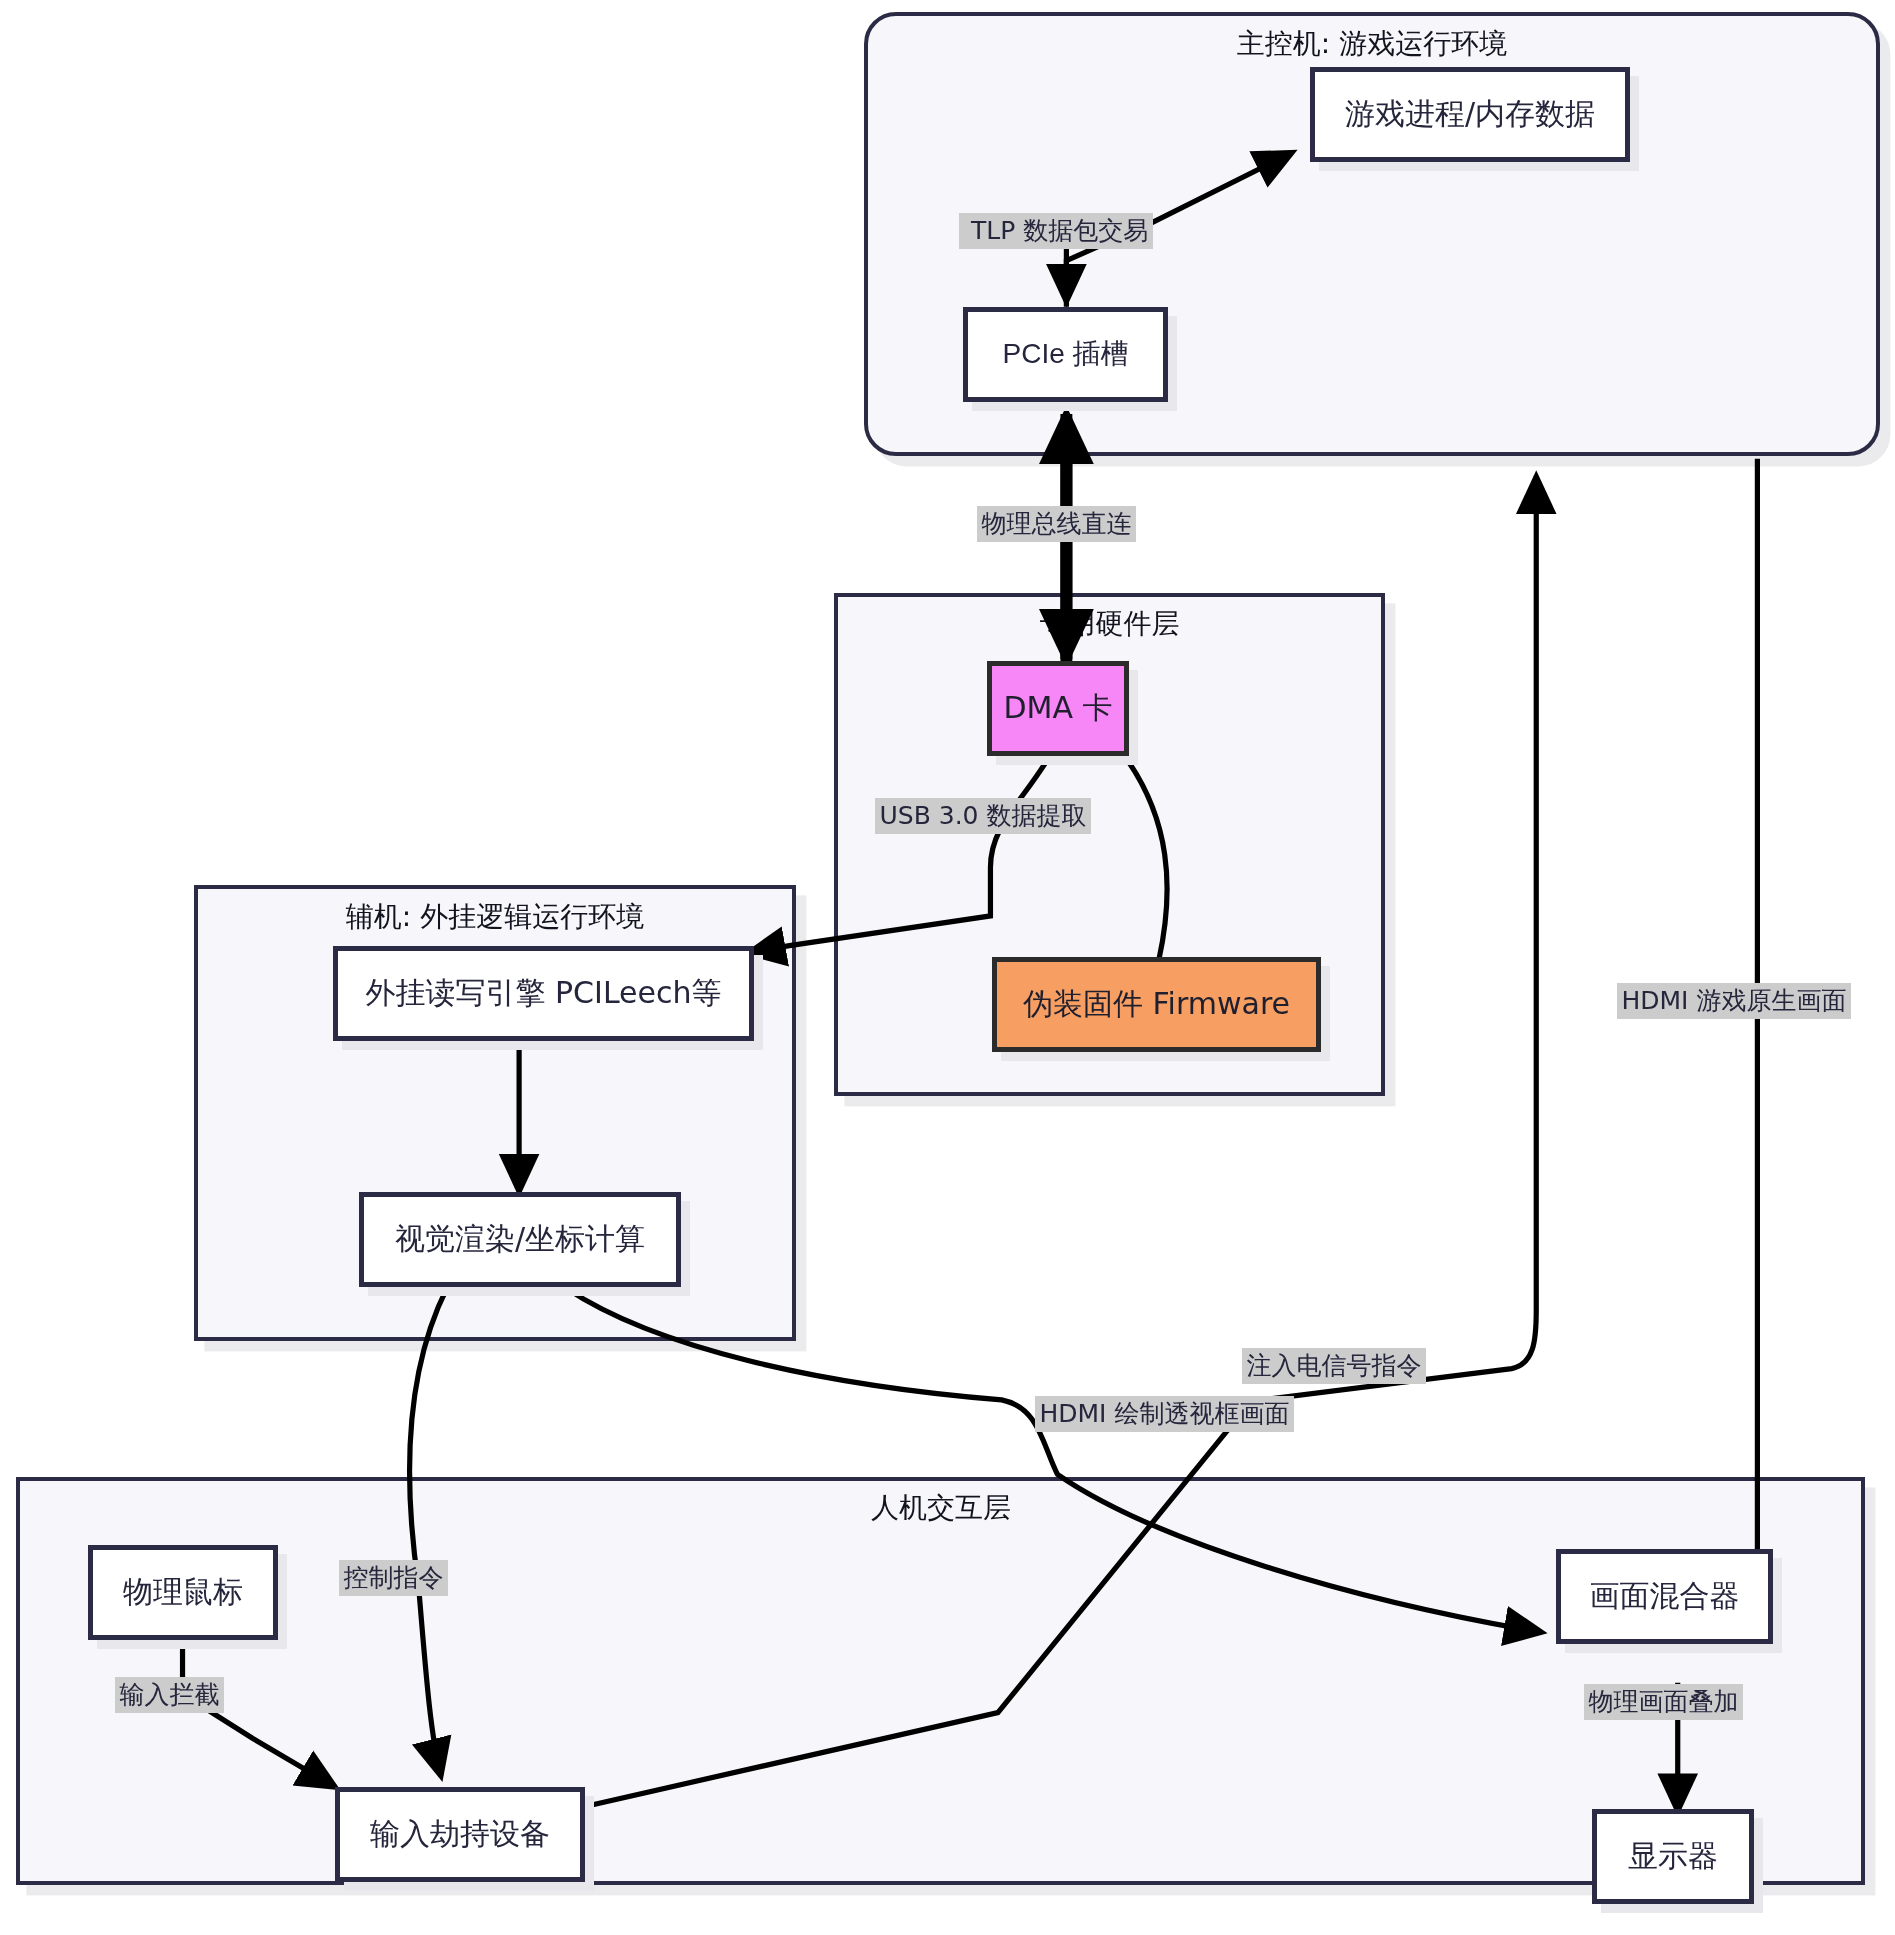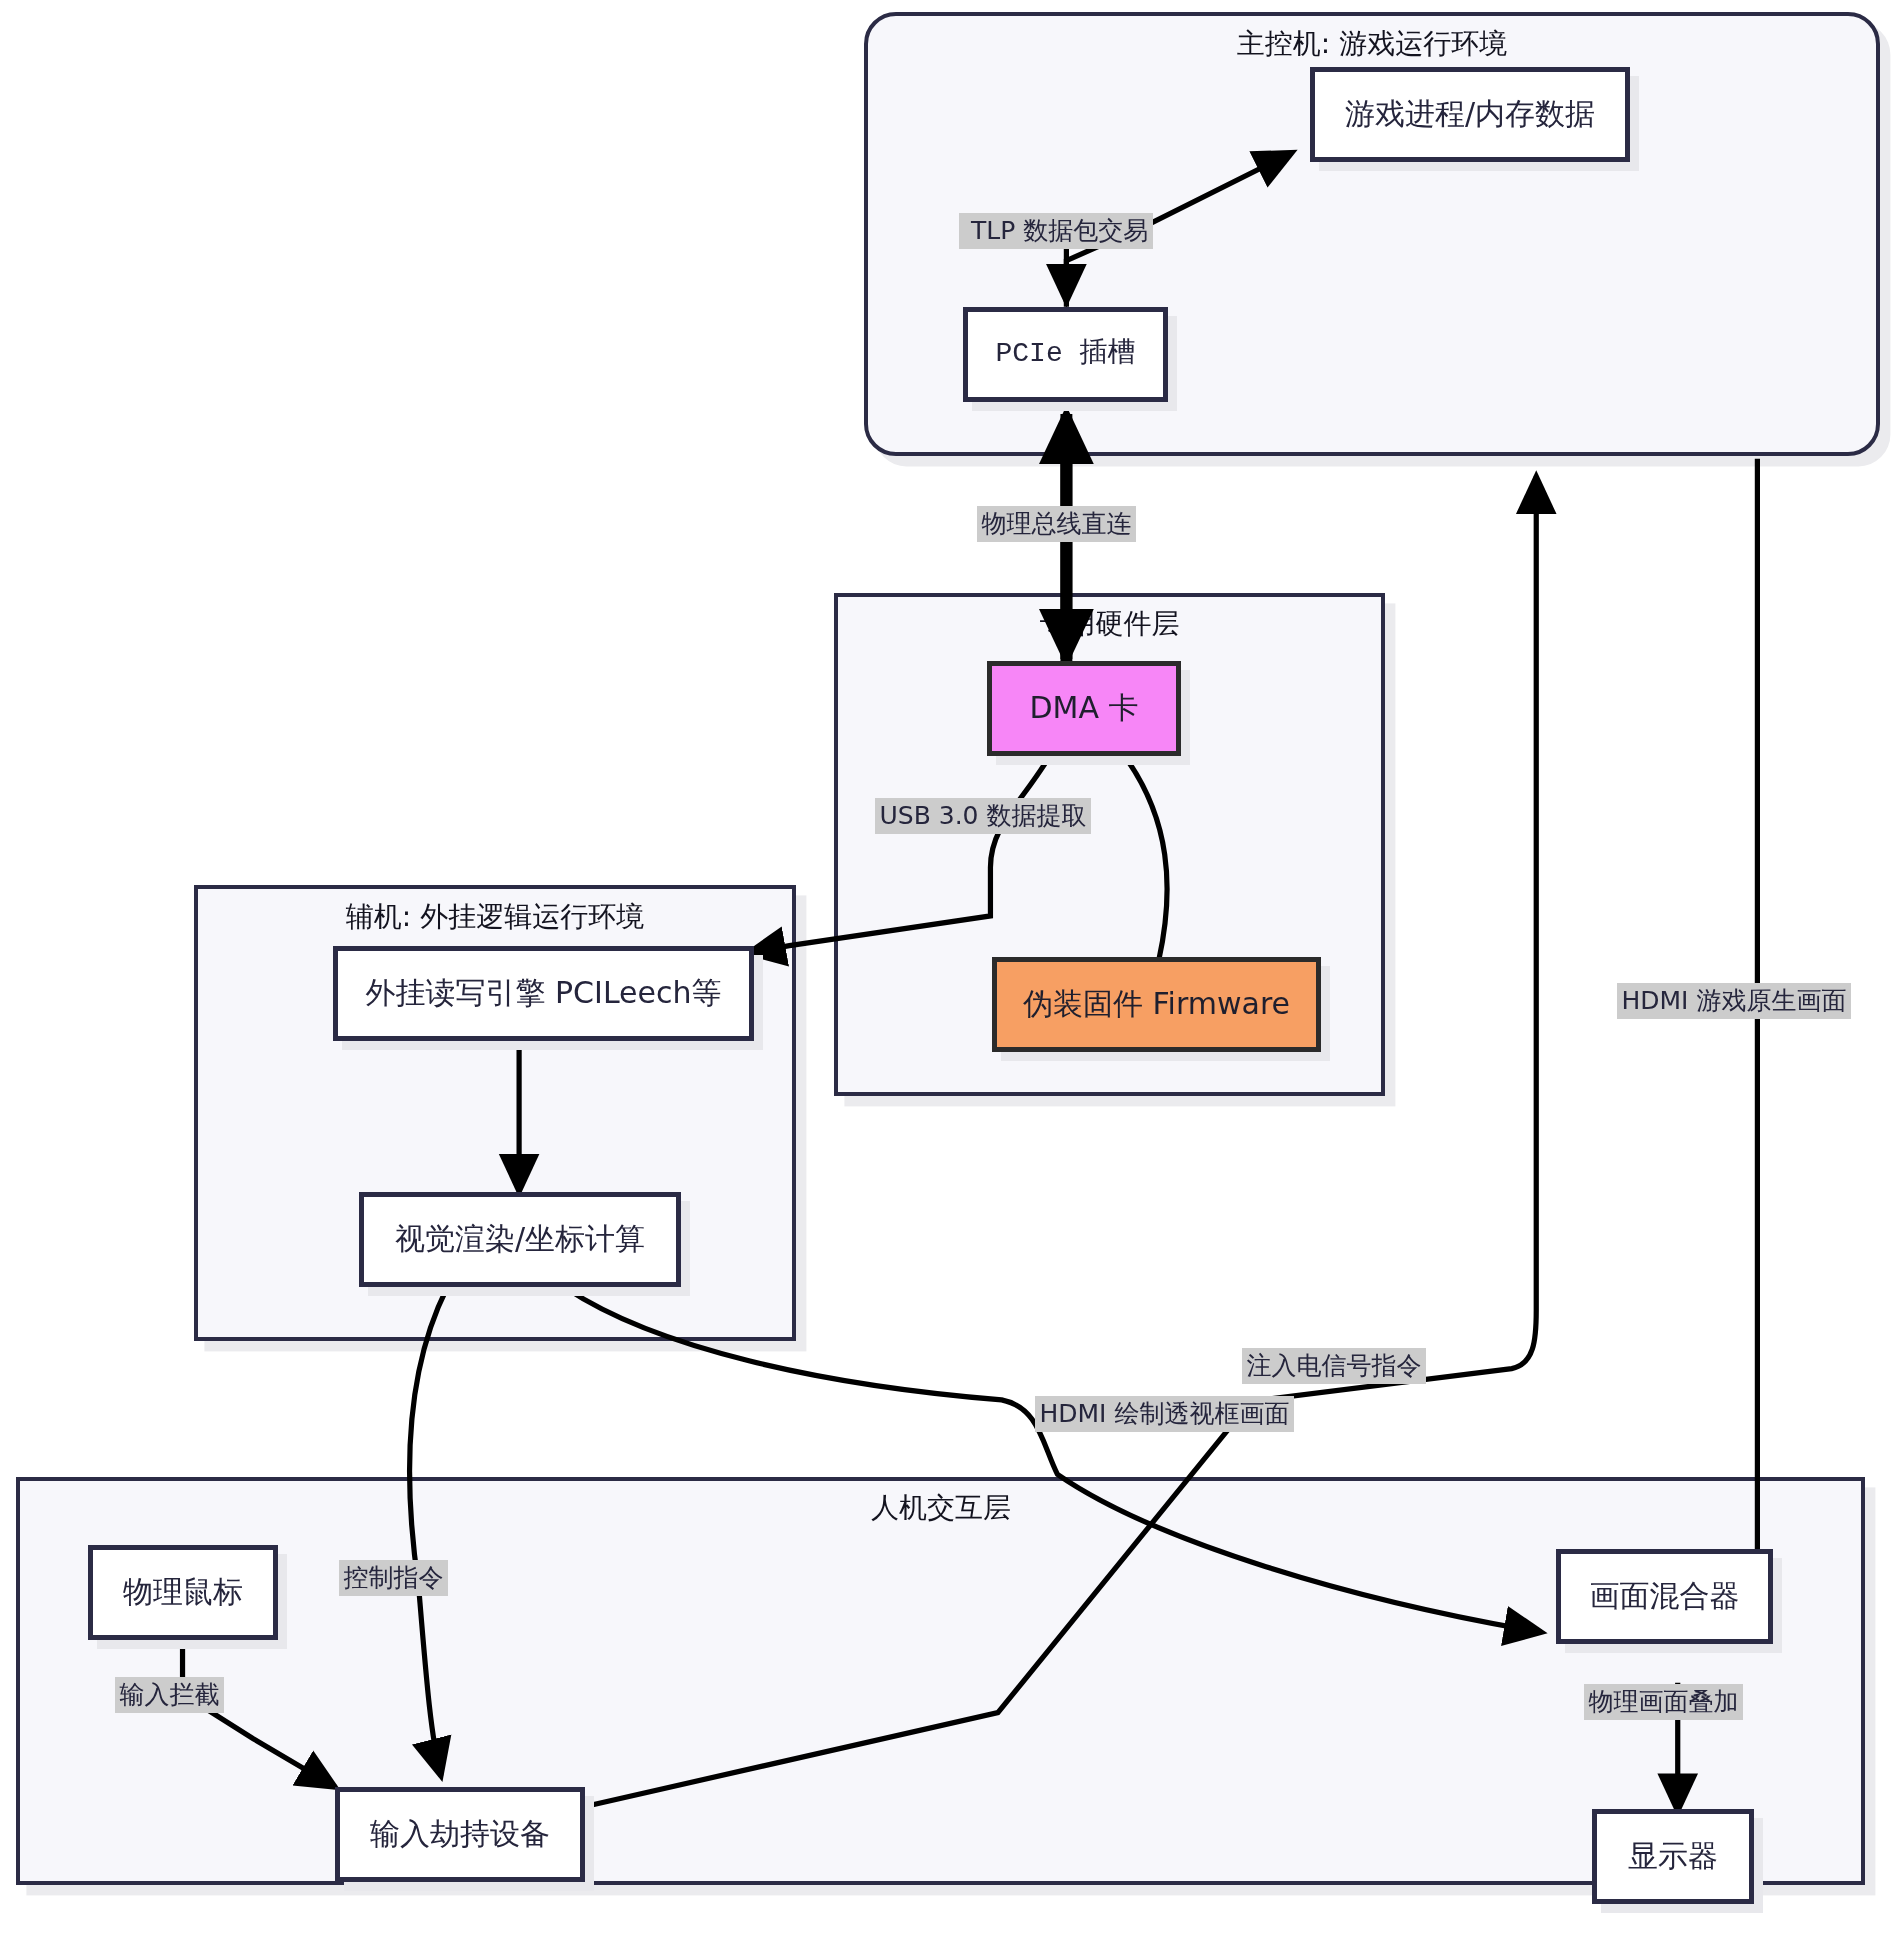--- a/index.html
+++ b/index.html
@@ -59,21 +59,21 @@
     background: #f786f7;
     border-color: #2b2b2b;
     color: #1f1f2e;
   }
   .node.orange {
     background: #f79f63;
     border-color: #2b2b2b;
     color: #1f1f2e;
   }
   .node.mono {
-    font-family: Liberation Mono, monospace;
+    font-family: Liberation Sans, sans-serif;
     font-size: 28px;
   }
 
   
   .edge-label {
     position: absolute;
     background: #cccccc;
     color: #25253c;
     font-size: 25px;
     line-height: 1.25;
@@ -152,21 +152,21 @@
   </svg>
 
   <div class="node" style="left:1310px; top:67px; width:320px; height:95px;">
     <span>游戏进程/内存数据</span>
   </div>
 
   <div class="node mono" style="left:963px; top:307px; width:205px; height:95px;">
     <span>PCIe 插槽</span>
   </div>
 
-  <div class="node pink" style="left:987px; top:661px; width:194px; height:95px;">
+  <div class="node pink" style="left:987px; top:661px; width:142px; height:95px;">
     <span>DMA 卡</span>
   </div>
 
   <div class="node orange" style="left:992px; top:957px; width:329px; height:95px;">
     <span>伪装固件 Firmware</span>
   </div>
 
   <div class="node" style="left:309px; top:946px; width:421px; height:95px;margin-left:24px;">
     <span>外挂读写引擎 PCILeech等</span>
   </div>

